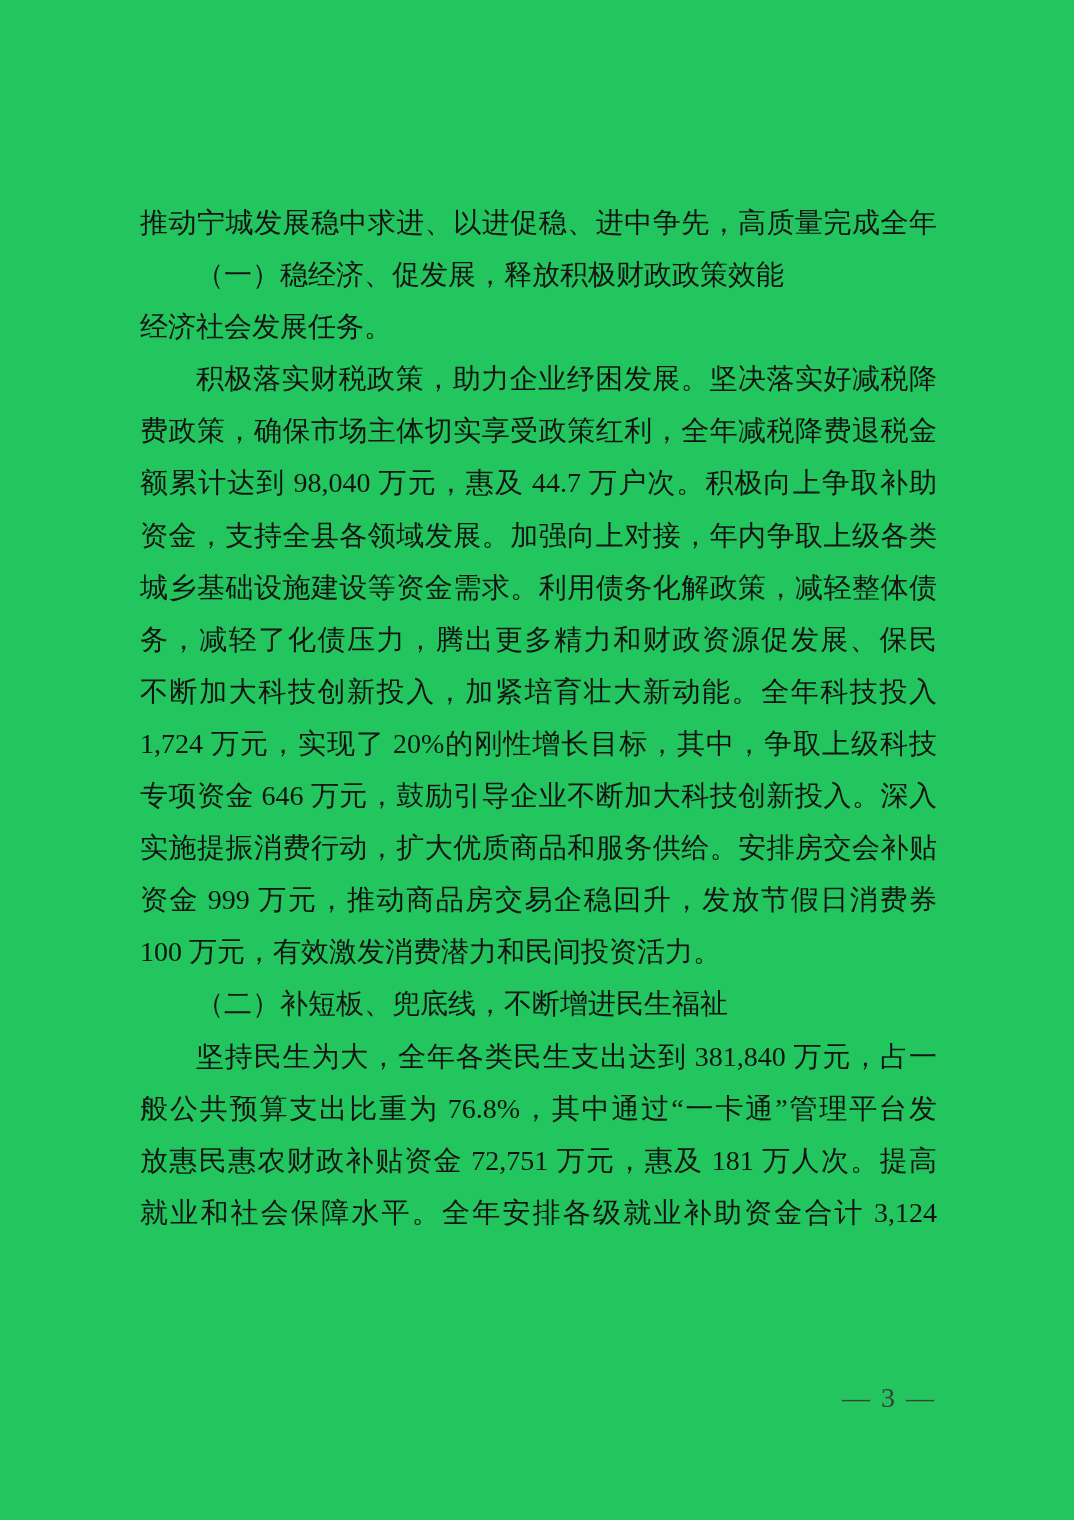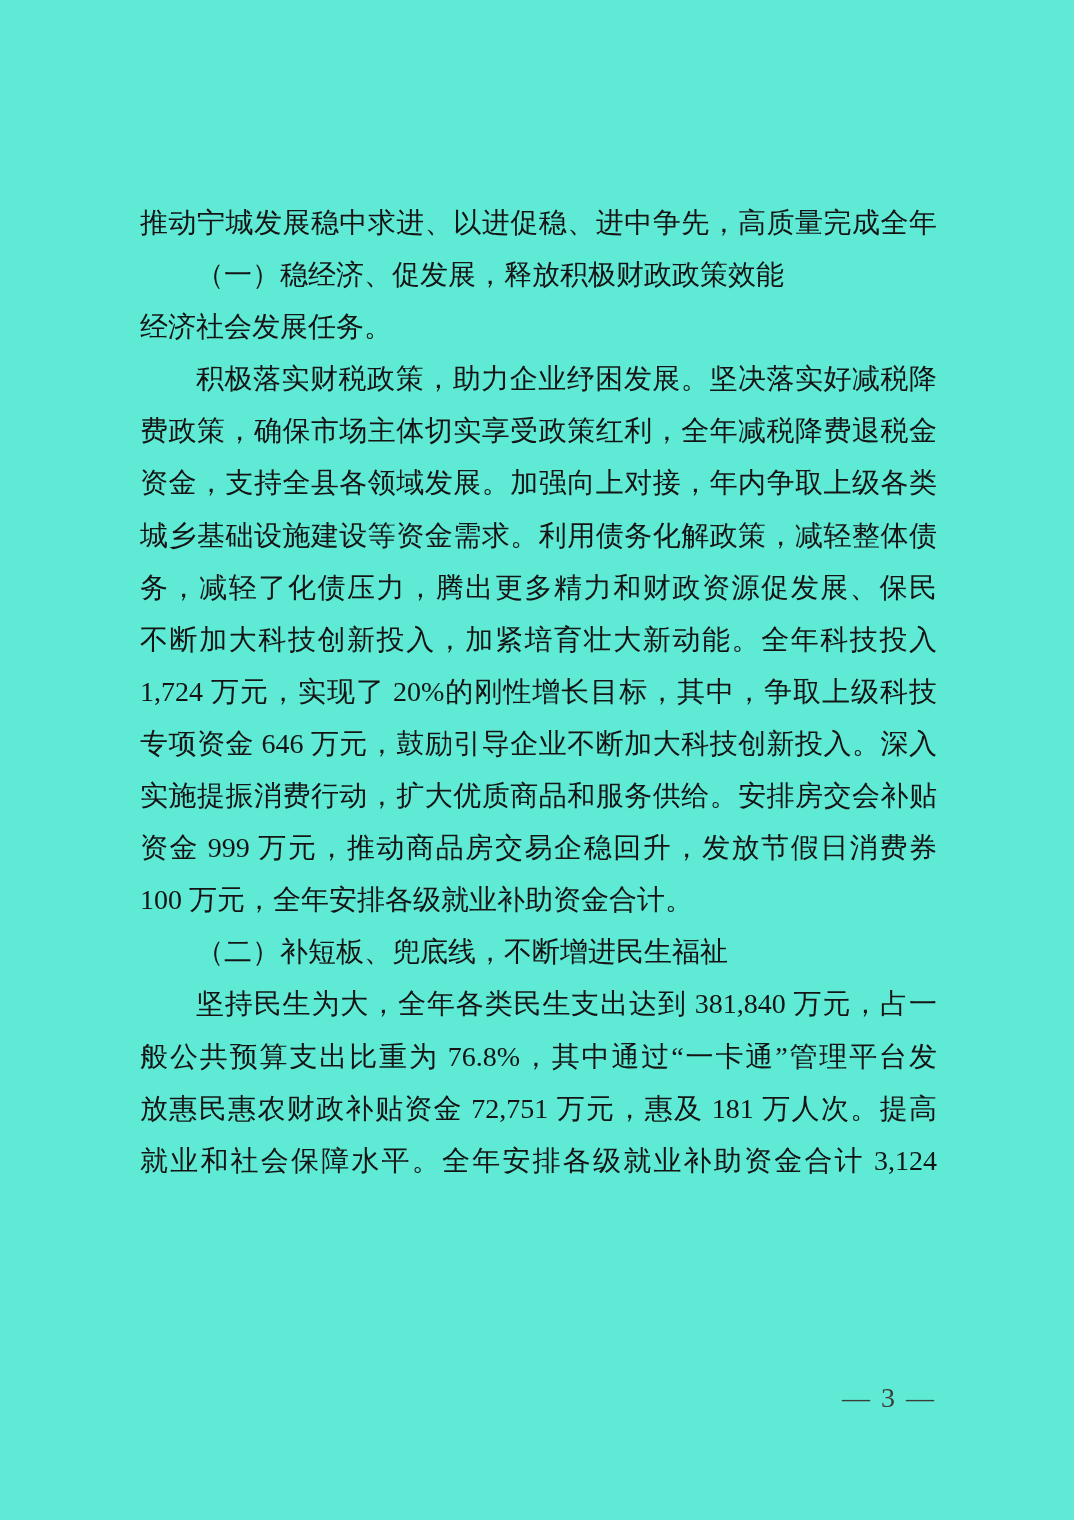--- a/index.html
+++ b/index.html
@@ -5,21 +5,21 @@
   html, body {
     margin: 0;
     padding: 0;
     background: #e8e8e8;
   }
   .page {
     position: relative;
     width: 1074px;
     height: 1520px;
     margin: 0 auto;
-    background: #5eead4;
+    background: #22c55e;
     font-family: "Liberation Serif", "DejaVu Serif", serif;
     color: #141414;
     overflow: hidden;
   }
   .text-block {
     position: absolute;
     left: 140px;
     top: 197px;
     width: 797px;
   }
@@ -59,29 +59,30 @@
 </head>
 <body>
 
 <div class="page">
   <div class="text-block" id="lines">
       <div class="line full"><span class="seg">推动宁城发展稳中求进、以进促稳、进中争先，高质量完成全年</span></div>
       <div class="line heading indent1"><span class="seg">（一）稳经济、促发展，释放积极财政政策效能</span></div>
       <div class="line"><span class="seg">经济社会发展任务。</span></div>
       <div class="line full indent1"><span class="seg b">积极落实财税政策，助力企业纾困发展。</span><span class="seg">坚决落实好减税降</span></div>
       <div class="line full"><span class="seg">费政策，确保市场主体切实享受政策红利，全年减税降费退税金</span></div>
+      <div class="line full"><span class="seg">额累计达到 98,040 万元，惠及 44.7 万户次。</span><span class="seg b">积极向上争取补助</span></div>
       <div class="line full"><span class="seg b">资金，支持全县各领域发展。</span><span class="seg">加强向上对接，年内争取上级各类</span></div>
       <div class="line full"><span class="seg">城乡基础设施建设等资金需求。</span><span class="seg b">利用债务化解政策，减轻整体债</span></div>
       <div class="line full"><span class="seg">务，减轻了化债压力，腾出更多精力和财政资源促发展、保民生。</span></div>
       <div class="line full"><span class="seg b">不断加大科技创新投入，加紧培育壮大新动能。</span><span class="seg">全年科技投入</span></div>
       <div class="line full"><span class="seg">1,724 万元，实现了 20%的刚性增长目标，其中，争取上级科技</span></div>
       <div class="line full"><span class="seg">专项资金 646 万元，鼓励引导企业不断加大科技创新投入。</span><span class="seg b">深入</span></div>
       <div class="line full"><span class="seg b">实施提振消费行动，扩大优质商品和服务供给。</span><span class="seg">安排房交会补贴</span></div>
       <div class="line full"><span class="seg">资金 999 万元，推动商品房交易企稳回升，发放节假日消费券</span></div>
-      <div class="line"><span class="seg">100 万元，全年安排各级就业补助资金合计。</span></div>
+      <div class="line"><span class="seg">100 万元，有效激发消费潜力和民间投资活力。</span></div>
       <div class="line heading indent1"><span class="seg">（二）补短板、兜底线，不断增进民生福祉</span></div>
       <div class="line full indent1"><span class="seg">坚持民生为大，全年各类民生支出达到 381,840 万元，占一</span></div>
       <div class="line full"><span class="seg">般公共预算支出比重为 76.8%，其中通过“一卡通”管理平台发</span></div>
       <div class="line full"><span class="seg">放惠民惠农财政补贴资金 72,751 万元，惠及 181 万人次。</span><span class="seg b">提高</span></div>
       <div class="line full"><span class="seg b">就业和社会保障水平。</span><span class="seg">全年安排各级就业补助资金合计 3,124</span></div>
     </div>
   <div class="page-footer">— 3 —</div>
 </div>
 
 </body></html>

